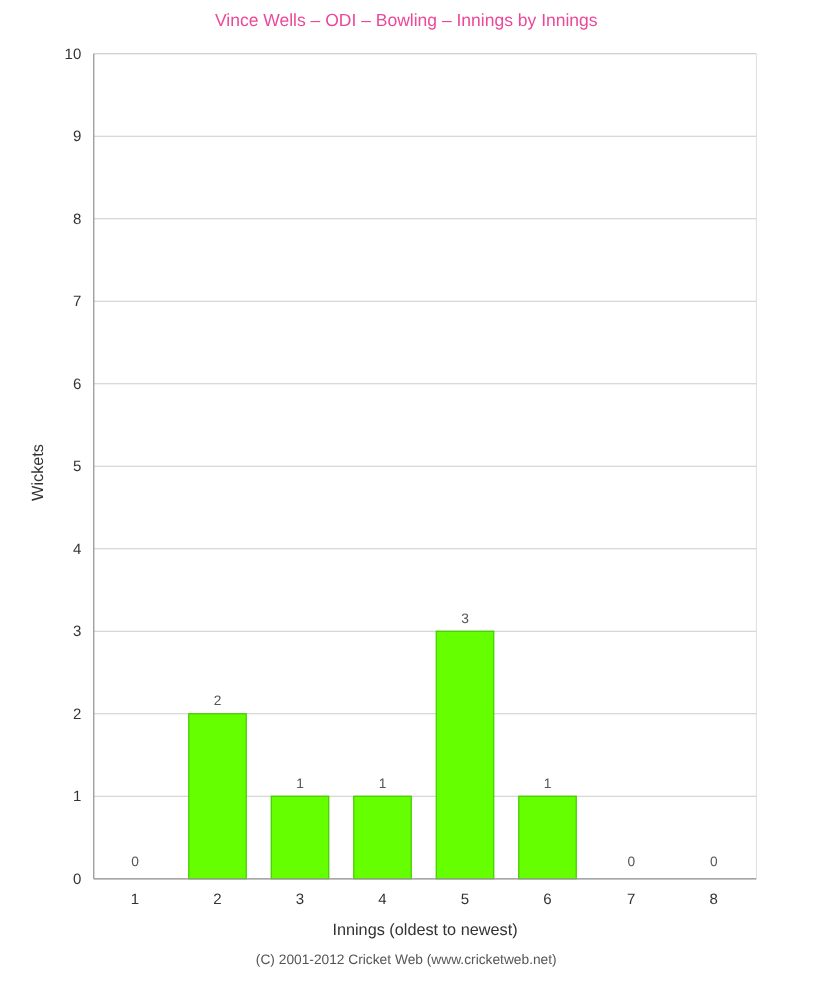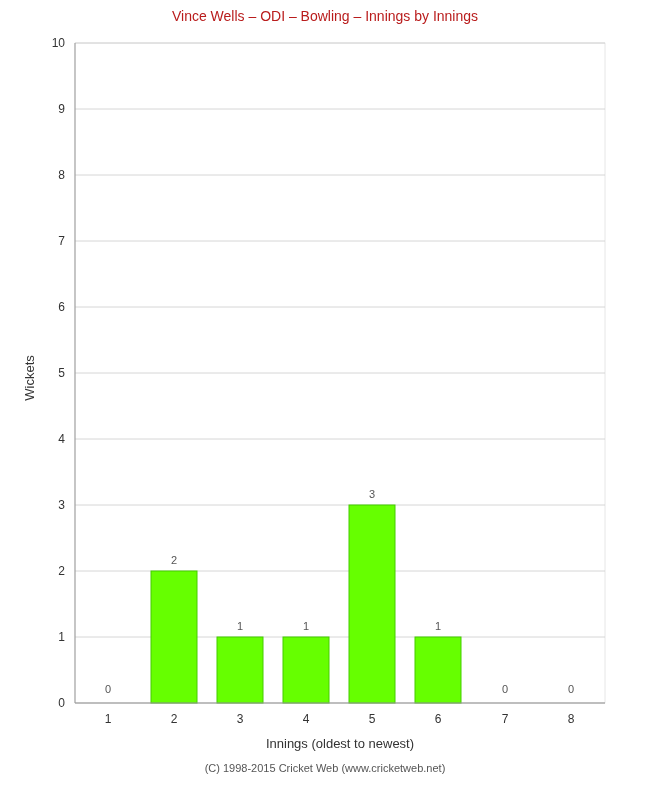--- a/index.html
+++ b/index.html
@@ -17,21 +17,21 @@
       height: 800px;
       position: relative;
       background: #fff;
       display: flex;
       flex-direction: column;
       align-items: center;
     }
     .chart-title {
       text-align: center;
       font-size: 14px;
-      color: #b91c1c;
+      color: #ec4899;
       margin-top: 8px;
       margin-bottom: 4px;
     }
     .footer-text {
       font-size: 11px;
       color: #555;
       margin-top: 4px;
     }
   </style>
 </head>
@@ -102,14 +102,14 @@
     <text x="418" y="695" text-anchor="middle" font-size="12" fill="#333">6</text>
     <text x="485" y="695" text-anchor="middle" font-size="12" fill="#333">7</text>
     <text x="551" y="695" text-anchor="middle" font-size="12" fill="#333">8</text>
 
     <text x="320" y="720" text-anchor="middle" font-size="13" fill="#333">Innings (oldest to newest)</text>
 
     <line x1="55" y1="15" x2="55" y2="675" stroke="#999" stroke-width="1"></line>
     <line x1="55" y1="675" x2="585" y2="675" stroke="#999" stroke-width="1"></line>
   </svg>
 
-  <div class="footer-text">(C) 1998-2015 Cricket Web (www.cricketweb.net)</div>
+  <div class="footer-text">(C) 2001-2012 Cricket Web (www.cricketweb.net)</div>
 </div>
 
 </body></html>

